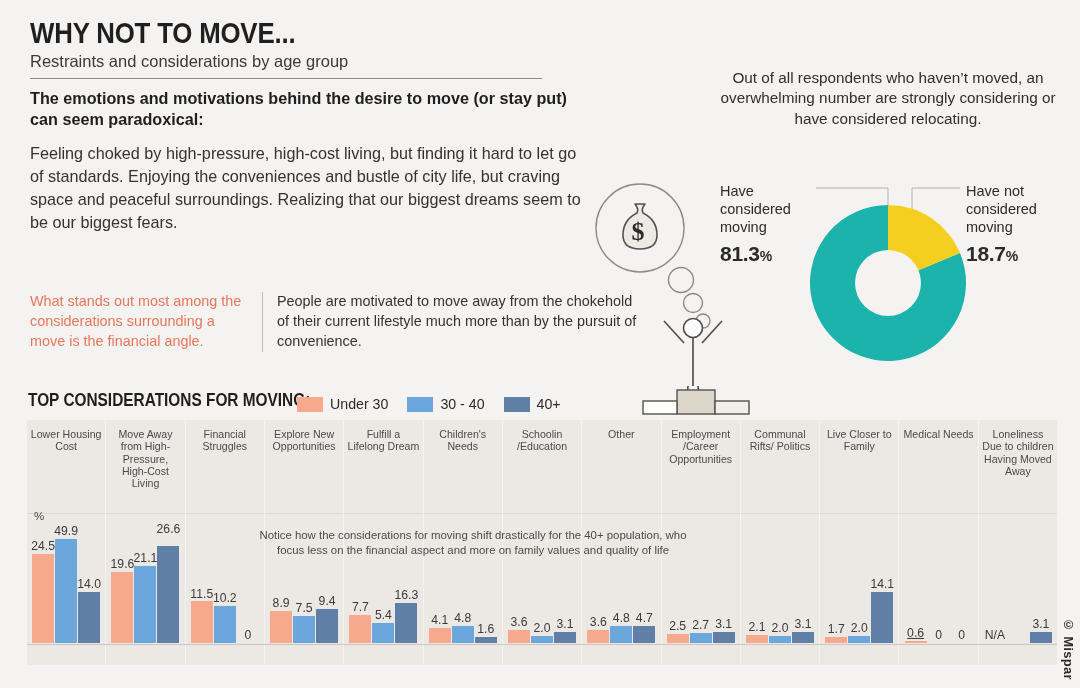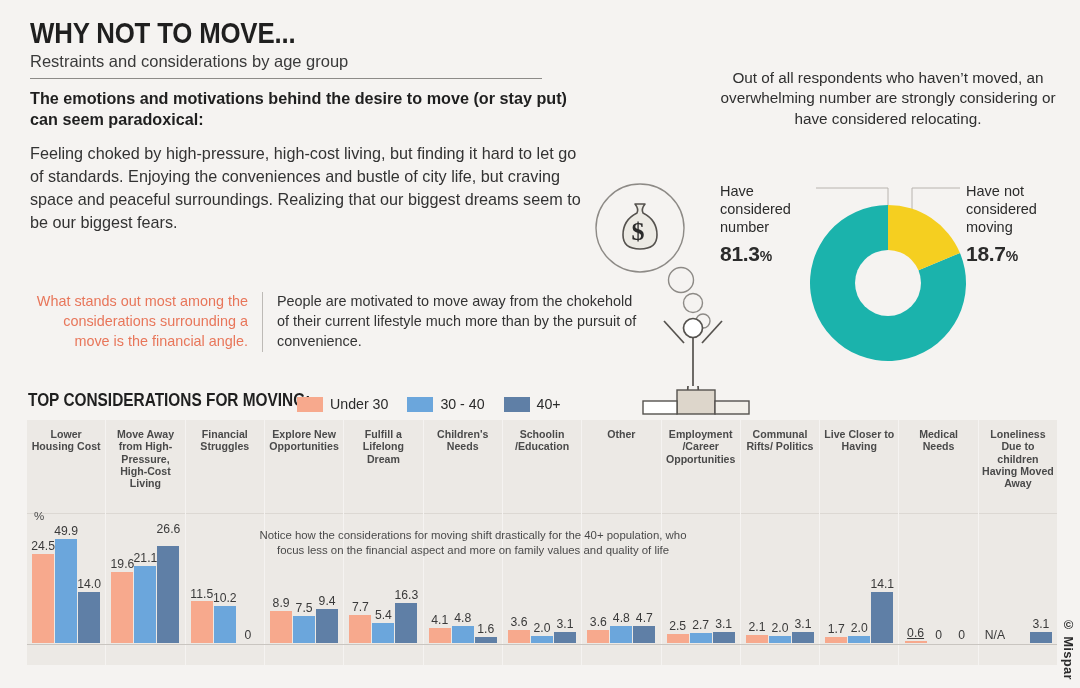--- a/index.html
+++ b/index.html
@@ -40,21 +40,20 @@
   #body-copy {
     position: absolute; left: 30px; top: 142px; width: 552px;
     font-size: 16.2px; line-height: 1.42; color: #333;
   }
 
   
   #quote-row { position: absolute; left: 30px; top: 292px; width: 620px; display: flex; }
   #quote-left {
     width: 232px; color: #e8765a; font-size: 14.4px; line-height: 1.38;
     padding-right: 14px;
-    text-align: right;
   }
   #quote-divider { width: 1px; background: #bdbab6; margin-right: 14px; }
   #quote-right { width: 360px; font-size: 14.4px; line-height: 1.38; color: #333; }
 
   
   #donut-intro {
     position: absolute; left: 712px; top: 68px; width: 352px;
     text-align: center; font-size: 15.3px; line-height: 1.33; color: #2f2f2f;
   }
 
@@ -77,21 +76,21 @@
   }
   #legend { position: absolute; left: 297px; top: 396px; display: flex; align-items: center; gap: 8px; }
   .lg-item { display: flex; align-items: center; gap: 7px; font-size: 14.2px; color: #2b2b2b; margin-right: 11px; }
   .sw { width: 26px; height: 15px; display: inline-block; }
 
   #chart { position: absolute; left: 27px; top: 420px; width: 1030px; height: 245px; display: flex; }
   .col { flex: 1; display: flex; flex-direction: column; background: #ecE9e5; border-left: 1px solid #f5f3f1; }
   .col:first-child { border-left: none; }
   .col-head {
     height: 93px; padding: 8px 3px 0; text-align: center;
-    font-size: 10.6px; font-weight: bold; line-height: 1.16; color: #4a4a4a;
+    font-size: 10.6px; font-weight: normal; line-height: 1.16; color: #4a4a4a;
   }
   .col-body { flex: 1; position: relative; border-top: 1px solid #dcd8d3; }
   .bars { position: absolute; left: 0; right: 0; bottom: 22px; height: 108px;
           display: flex; align-items: flex-end; justify-content: center; gap: 1px; }
   .bcell { width: 22px; position: relative; display: flex; flex-direction: column; justify-content: flex-end; align-items: center; height: 100%; }
   .bar { width: 22px; }
   .bval { font-size: 12.2px; color: #3a3a3a; position: absolute; width: 40px; text-align: center; left: -9px; }
   #baseline { position: absolute; left: 27px; top: 644px; width: 1030px; height: 1px; background: #c9c5c0; }
   #pct-mark { position: absolute; left: 34px; top: 510px; font-size: 11.5px; color: #4a4a4a; }
   #note {
@@ -148,21 +147,21 @@
       <rect x="58" y="223" width="34" height="13" fill="#ffffff"></rect>
       <rect x="130" y="223" width="34" height="13" fill="#f2efe9"></rect>
     </g>
   </svg>
 </div>
 
 <div id="donut-intro">Out of all respondents who haven’t moved, an overwhelming number are strongly considering or have considered relocating.</div>
 
 <div id="donut-wrap">
   <div class="callout-label" id="lbl-left">
-    <span>Have considered number</span>
+    <span>Have considered moving</span>
     <span class="pct"><span>81.3</span><small>%</small></span>
   </div>
   <div class="callout-label" id="lbl-right">
     <span>Have not considered moving</span>
     <span class="pct"><span>18.7</span><small>%</small></span>
   </div>
   <svg width="352" height="210" viewBox="0 0 352 210" style="position:absolute;left:0;top:0;">
     <g stroke="#b8b4af" stroke-width="1" fill="none">
       <path d="M104 18 L176 18 L176 52"></path>
       <path d="M248 18 L200 18 L200 52"></path>
@@ -376,21 +375,21 @@
             <div class="bar" style="height: 7.27273px; background: rgb(107, 166, 220);"></div>
           </div>
           <div class="bcell">
             <span class="bval" style="bottom: 12.2727px;">3.1</span>
             <div class="bar" style="height: 11.2727px; background: rgb(95, 127, 166);"></div>
           </div>
         </div>
       </div>
     </div>
     <div class="col">
-      <div class="col-head">Live Closer to Having</div>
+      <div class="col-head">Live Closer to Family</div>
       <div class="col-body">
         <div class="bars">
           <div class="bcell">
             <span class="bval" style="bottom: 7.18182px;">1.7</span>
             <div class="bar" style="height: 6.18182px; background: rgb(247, 169, 141);"></div>
           </div>
           <div class="bcell">
             <span class="bval" style="bottom: 8.27273px;">2.0</span>
             <div class="bar" style="height: 7.27273px; background: rgb(107, 166, 220);"></div>
           </div>

